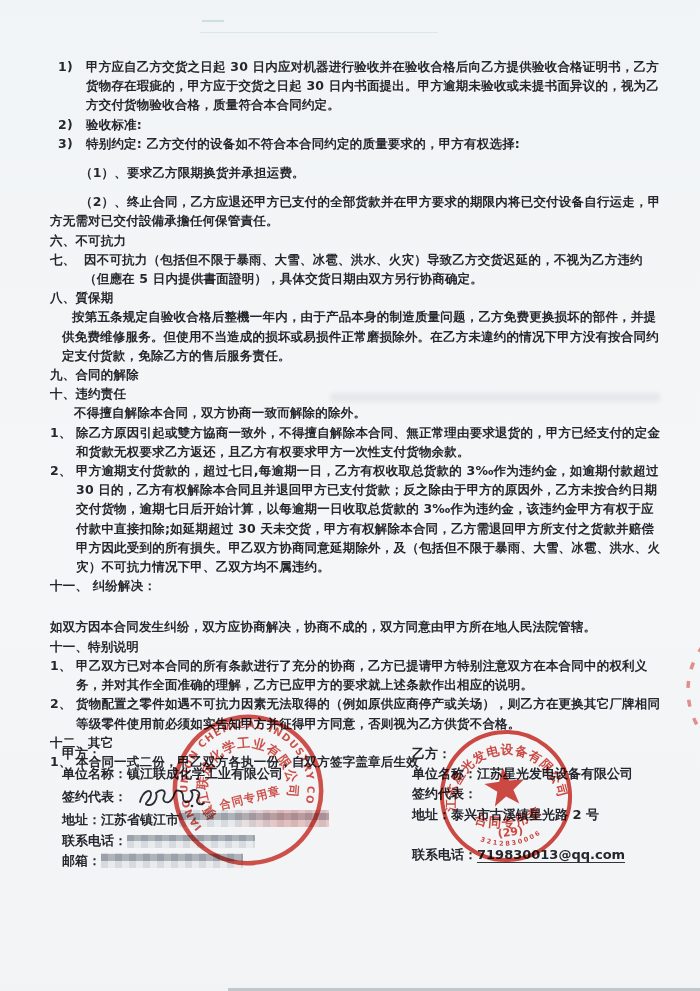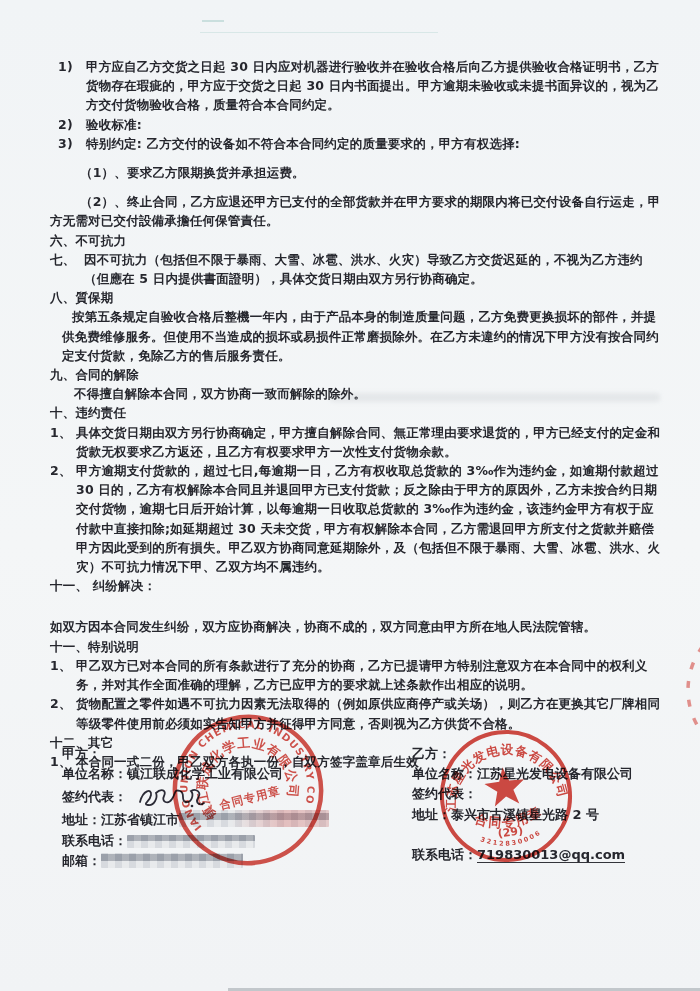--- a/index.html
+++ b/index.html
@@ -75,23 +75,23 @@
       <div class="cl c-n1"><span class="lbl">1)</span><span>甲方应自乙方交货之日起 30 日内应对机器进行验收并在验收合格后向乙方提供验收合格证明书，乙方货物存在瑕疵的，甲方应于交货之日起 30 日内书面提出。甲方逾期未验收或未提书面异议的，视为乙方交付货物验收合格，质量符合本合同约定。</span></div>
       <div class="cl c-n1"><span class="lbl">2)</span><span>验收标准:</span></div>
       <div class="cl c-n1"><span class="lbl">3)</span><span>特别约定: 乙方交付的设备如不符合本合同约定的质量要求的，甲方有权选择:</span></div>
       <div class="cl c-s1"><span>（1）、要求乙方限期换货并承担运费。</span></div>
       <div class="cl c-s1"><span>（2）、终止合同，乙方应退还甲方已支付的全部货款并在甲方要求的期限内将已交付设备自行运走，甲方无需对已交付設備承擔任何保管責任。</span></div>
       <div class="cl c-h"><span>六、不可抗力</span></div>
       <div class="cl c-hang"><span class="lbl">七、</span><span>因不可抗力（包括但不限于暴雨、大雪、冰雹、洪水、火灾）导致乙方交货迟延的，不视为乙方违约（但應在 5 日内提供書面證明），具体交货日期由双方另行协商确定。</span></div>
       <div class="cl c-h"><span>八、質保期</span></div>
       <div class="cl c-b"><span>按第五条规定自验收合格后整機一年内，由于产品本身的制造质量问题，乙方免费更换损坏的部件，并提供免费维修服务。但使用不当造成的损坏或易损件正常磨损除外。在乙方未違约的情况下甲方没有按合同约定支付货款，免除乙方的售后服务责任。</span></div>
       <div class="cl c-h"><span>九、合同的解除</span></div>
+      <div class="cl c-h"><span>十、违约责任</span></div>
       <div class="cl c-b2"><span>不得擅自解除本合同，双方协商一致而解除的除外。</span></div>
-      <div class="cl c-h"><span>十、违约责任</span></div>
-      <div class="cl c-n2"><span class="lbl">1、</span><span>具体交货日期由双方另行协商确定，甲方擅自解除合同、無正常理由要求退货的，甲方已经支付的定金和货款无权要求乙方返还，且乙方有权要求甲方一次性支付货物余款。</span></div>
+      <div class="cl c-n2"><span class="lbl">1、</span><span>除乙方原因引起或雙方協商一致外，不得擅自解除本合同、無正常理由要求退货的，甲方已经支付的定金和货款无权要求乙方返还，且乙方有权要求甲方一次性支付货物余款。</span></div>
       <div class="cl c-n2"><span class="lbl">2、</span><span>甲方逾期支付货款的，超过七日,每逾期一日，乙方有权收取总货款的 3‰作为违约金，如逾期付款超过 30 日的，乙方有权解除本合同且并退回甲方已支付货款；反之除由于甲方的原因外，乙方未按合约日期交付货物，逾期七日后开始计算，以每逾期一日收取总货款的 3‰作为违约金，该违约金甲方有权于应付款中直接扣除;如延期超过 30 天未交货，甲方有权解除本合同，乙方需退回甲方所支付之货款并赔偿甲方因此受到的所有損失。甲乙双方协商同意延期除外，及（包括但不限于暴雨、大雪、冰雹、洪水、火灾）不可抗力情况下甲、乙双方均不属违约。</span></div>
       <div class="cl c-h"><span>十一、 纠纷解决：</span></div>
       <div class="cl c-p"><span>如双方因本合同发生纠纷，双方应协商解决，协商不成的，双方同意由甲方所在地人民法院管辖。</span></div>
       <div class="cl c-h"><span>十一、特别说明</span></div>
       <div class="cl c-n2"><span class="lbl">1、</span><span>甲乙双方已对本合同的所有条款进行了充分的协商，乙方已提请甲方特别注意双方在本合同中的权利义务，并对其作全面准确的理解，乙方已应甲方的要求就上述条款作出相应的说明。</span></div>
       <div class="cl c-n2"><span class="lbl">2、</span><span>货物配置之零件如遇不可抗力因素无法取得的（例如原供应商停产或关场），则乙方在更换其它厂牌相同等级零件使用前必须如实告知甲方并征得甲方同意，否则视为乙方供货不合格。</span></div>
       <div class="cl c-h"><span>十二、其它</span></div>
       <div class="cl c-n2"><span class="lbl">1、</span><span>本合同一式二份，甲乙双方各执一份，自双方签字盖章后生效</span></div>
     </div>
 

